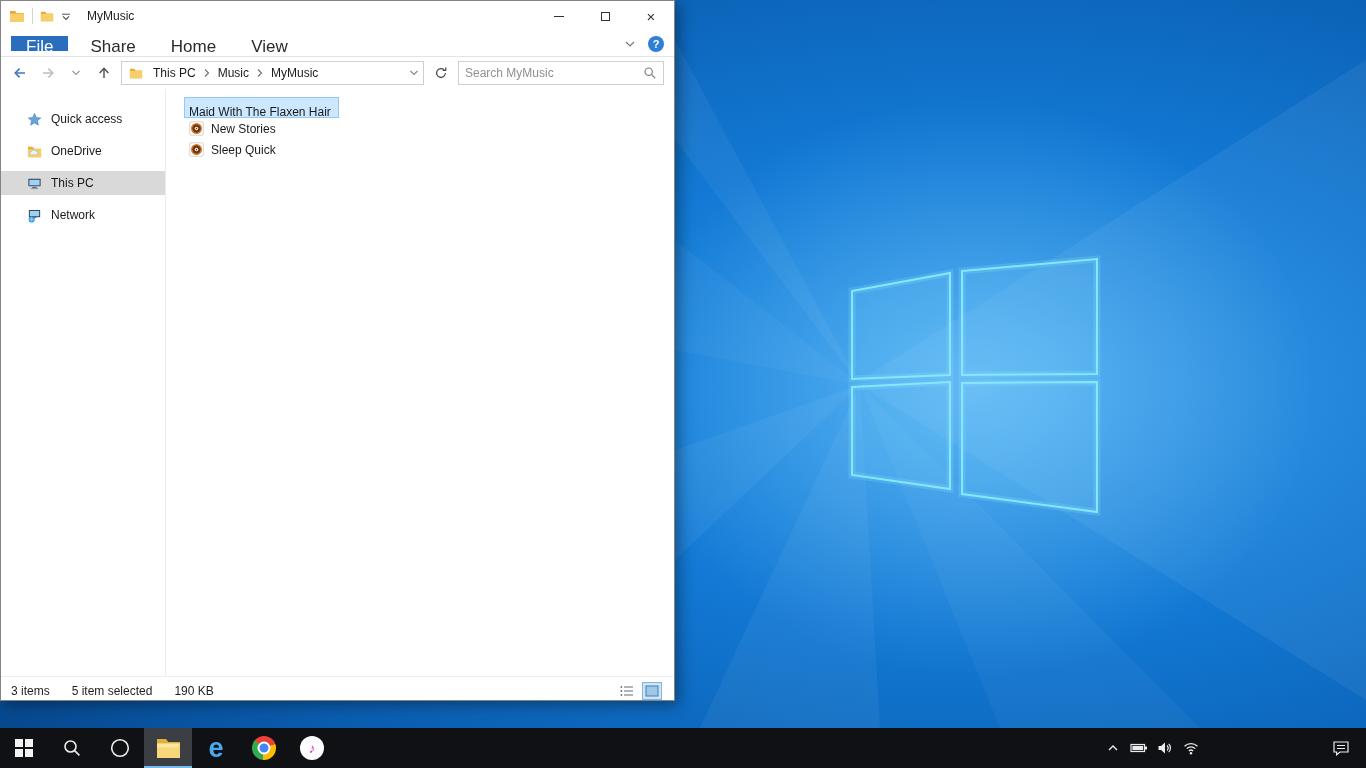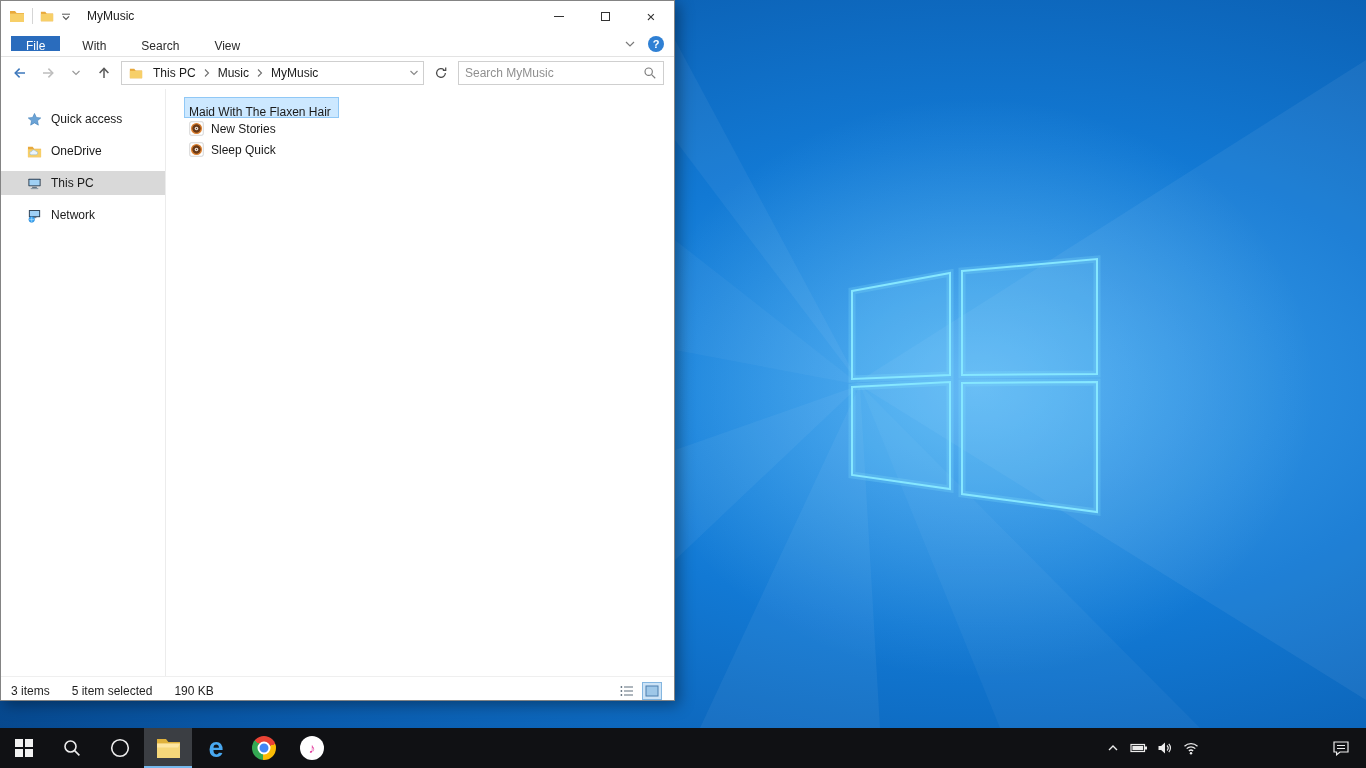--- a/index.html
+++ b/index.html
@@ -17,21 +17,21 @@
   .qat { display:flex; align-items:center; gap:7px; }
   .qat .sep { width:1px; height:16px; background:#d5d5d5; }
   .title { margin-left:16px; font-size:12px; color:#1a1a1a; }
   .caption { margin-left:auto; display:flex; height:30px; }
   .cap-btn { width:46px; height:30px; display:flex; align-items:center; justify-content:center; color:#333; }
   .glyph-min { width:10px; height:1px; background:#333; display:block; }
   .glyph-max { width:9px; height:9px; border:1px solid #333; display:block; }
   .glyph-close { font-size:15px; line-height:1; color:#333; }
 
   .ribbonbar { height:26px; display:flex; align-items:center; background:#fff; border-bottom:1px solid #e3e3e3; flex:0 0 auto; }
-  .tab { padding:0 13px; height:15px; line-height:21px; font-size:12px; color:#2b2b2b; margin-right:9px; }
+  .tab { padding:0 13px; height:15px; line-height:21px; font-size:17px; color:#2b2b2b; margin-right:9px; }
   .tab.file { background:#2a6cbd; color:#fff; margin-left:10px; padding:0 15px; }
   .ribbon-right { margin-left:auto; display:flex; align-items:center; gap:12px; padding-right:10px; }
   .help-circle { width:16px; height:16px; border-radius:50%; background:#2f80d4; color:#fff;
                  font-size:11px; font-weight:bold; display:flex; align-items:center; justify-content:center; }
 
   .addressbar { height:32px; display:flex; align-items:center; padding:0 10px 0 8px; gap:6px; background:#fff; flex:0 0 auto; }
   .nav-btn { width:22px; height:22px; display:flex; align-items:center; justify-content:center; }
   .addr-box { flex:1; height:24px; border:1px solid #cfcfcf; display:flex; align-items:center; padding:0 4px; background:#fff; }
   .crumb { padding:0 7px; font-size:12px; color:#1a1a1a; white-space:nowrap; }
   .addr-end { margin-left:auto; display:flex; align-items:center; gap:4px; }
@@ -151,22 +151,22 @@
             <span class="glyph-max"></span>
           </div>
         <div class="cap-btn">
             <span class="glyph-close">×</span>
           </div>
       </div>
     </div>
 
     <div class="ribbonbar">
       <div class="tab file">File</div>
-      <div class="tab">With</div>
-      <div class="tab">Search</div>
+      <div class="tab">Share</div>
+      <div class="tab">Home</div>
       <div class="tab">View</div>
       <div class="ribbon-right">
         <span>
           <svg width="12" height="12" viewBox="0 0 12 12">
               <path d="M2 4l4 4 4-4" fill="none" stroke="#7a7a7a" stroke-width="1.2"></path>
             </svg>
         </span>
         <span class="help-circle">?</span>
       </div>
     </div>

